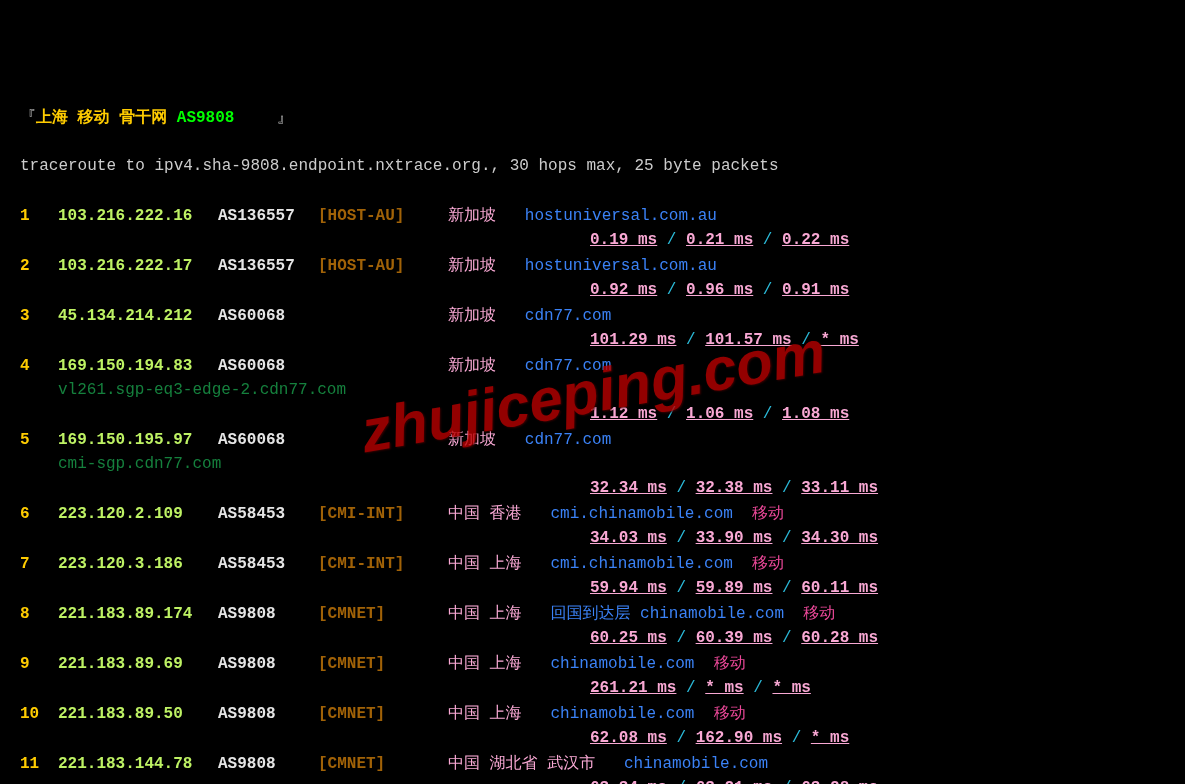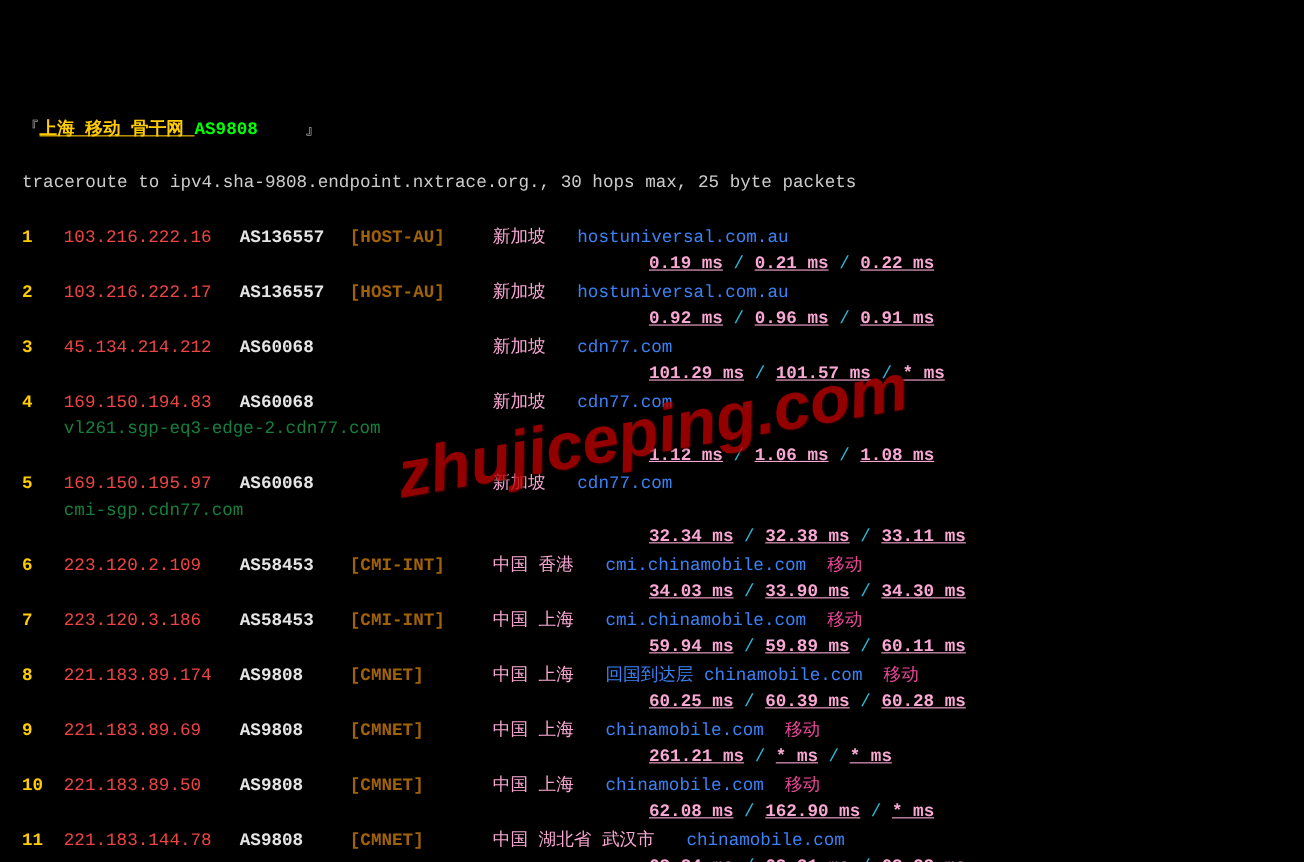--- a/index.html
+++ b/index.html
@@ -11,26 +11,26 @@
     margin: 0;
     padding: 10px 10px 10px 20px;
     width: 1185px;
     height: 784px;
     box-sizing: border-box;
     position: relative;
     overflow: hidden;
     white-space: pre;
   }
   .header { color: #ccc; }
-  .header .title { color: #ffcc00; font-weight: bold; text-decoration: underline; }
+  .header .title { color: #ffcc00; font-weight: bold; }
   .header .asn   { color: #00ff00; font-weight: bold; }
   .subheader { color: #cccccc; }
   .hop-block { margin-top: 2px; }
   .hopnum  { color: #ffcc00; font-weight: bold; display:inline-block; width: 38px; }
-  .ip      { color: #ef4444; font-weight: normal; display:inline-block; width: 160px; }
+  .ip      { color: #bef264; font-weight: bold; display:inline-block; width: 160px; }
   .asn     { color: #e5e5e5; font-weight: bold; display:inline-block; width: 100px; }
   .nettag  { color: #a16207; font-weight: bold; display:inline-block; width: 130px; }
   .loc     { color: #f9a8d4; display:inline-block; }
   .domain  { color: #3b82f6; display:inline-block; }
   .carrier { color: #ec4899; display:inline-block; }
   .hostline{ color: #15803d; font-weight:normal; padding-left: 38px; }
   .latline { padding-left: 0; }
   .lat     { color: #f9a8d4; font-weight: bold; text-decoration: underline; }
   .sep     { color: #2bbad8; }
   .indent  { display:inline-block; width: 570px; }

